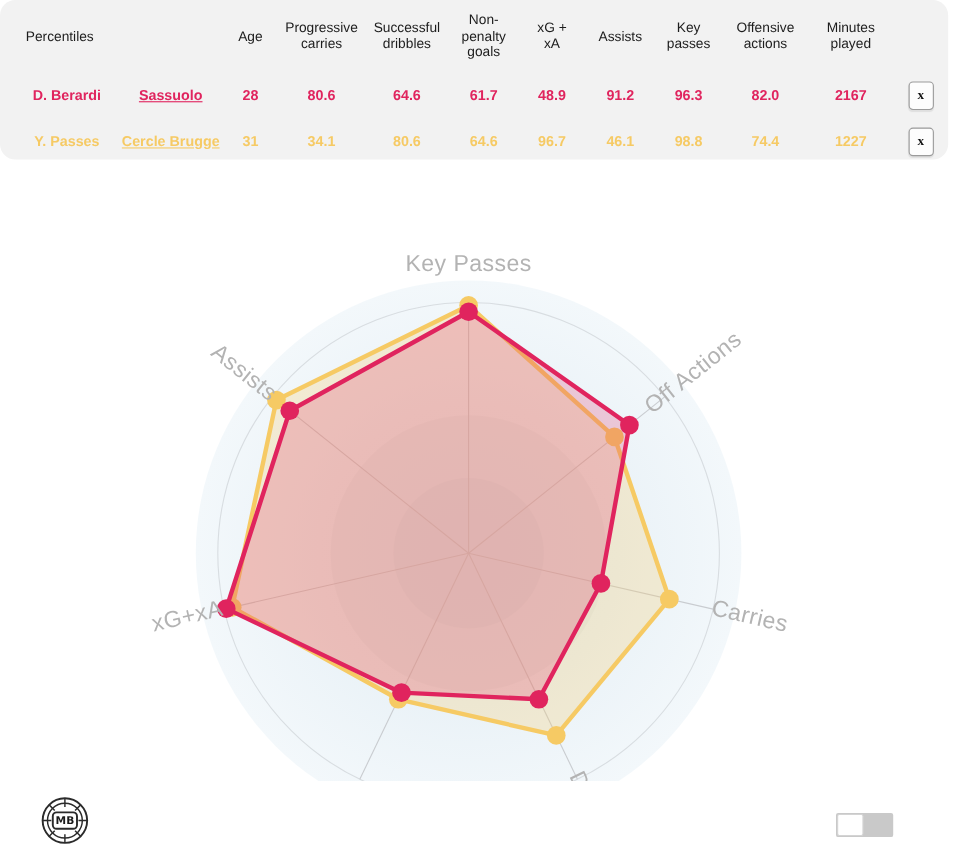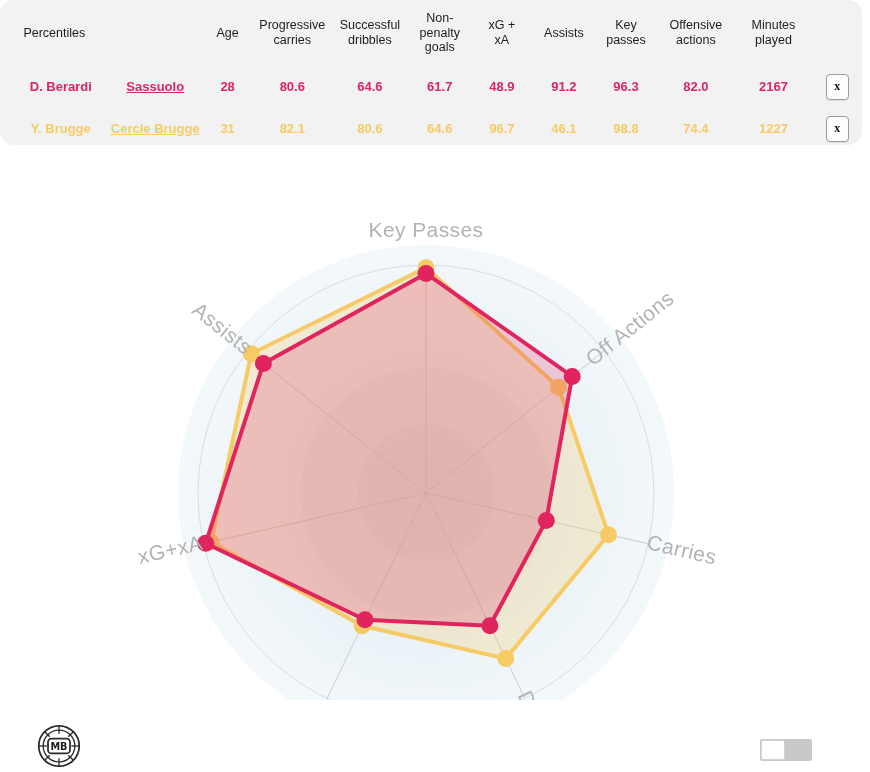--- a/index.html
+++ b/index.html
@@ -74,21 +74,21 @@
     line-height:22px;
     text-align:center;
     display:inline-block;
     cursor:pointer;
     box-shadow:0 1px 1px rgba(0,0,0,.08);
   }
 
   
   .radar-wrap{
     position:absolute;
-    left:0; top:140px;
+    left:0; top:150px;
     width:764px; height:560px;
   }
   svg.radar{ display:block; }
 
   .ax-label{
     font-family:"Liberation Sans", sans-serif;
     font-size:21px;
     fill:#b3b3b3;
     letter-spacing:.4px;
   }
@@ -163,24 +163,24 @@
         <td>48.9</td>
         <td>91.2</td>
         <td>96.3</td>
         <td>82.0</td>
         <td>2167</td>
         <td>
           <span class="x-btn">x</span>
         </td>
       </tr>
       <tr class="row-b">
-        <td class="c-name">Y. Brugge</td>
+        <td class="c-name">Y. Passes</td>
         <td class="c-team">Cercle Brugge</td>
         <td>31</td>
-        <td>82.1</td>
+        <td>34.1</td>
         <td>80.6</td>
         <td>64.6</td>
         <td>96.7</td>
         <td>46.1</td>
         <td>98.8</td>
         <td>74.4</td>
         <td>1227</td>
         <td>
           <span class="x-btn">x</span>
         </td>

